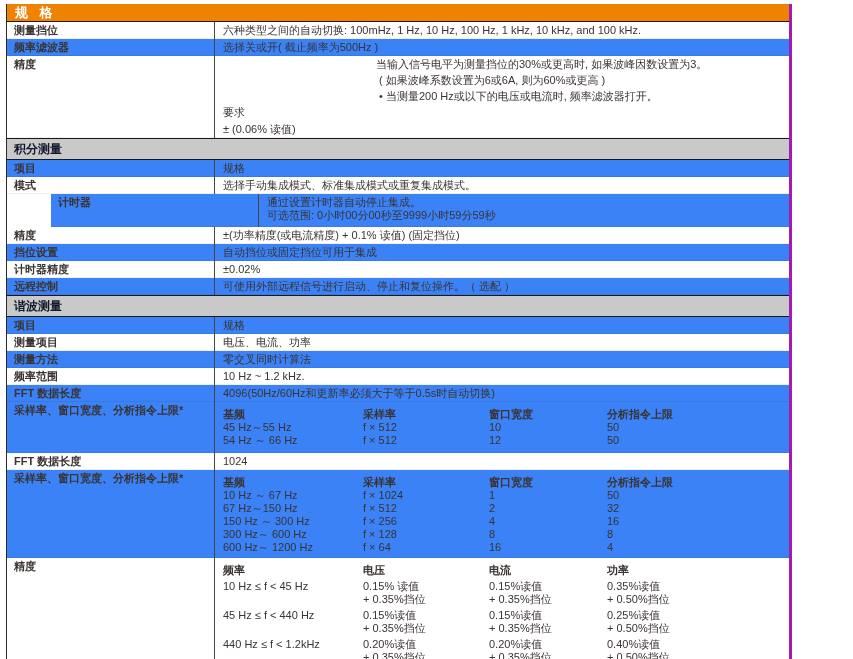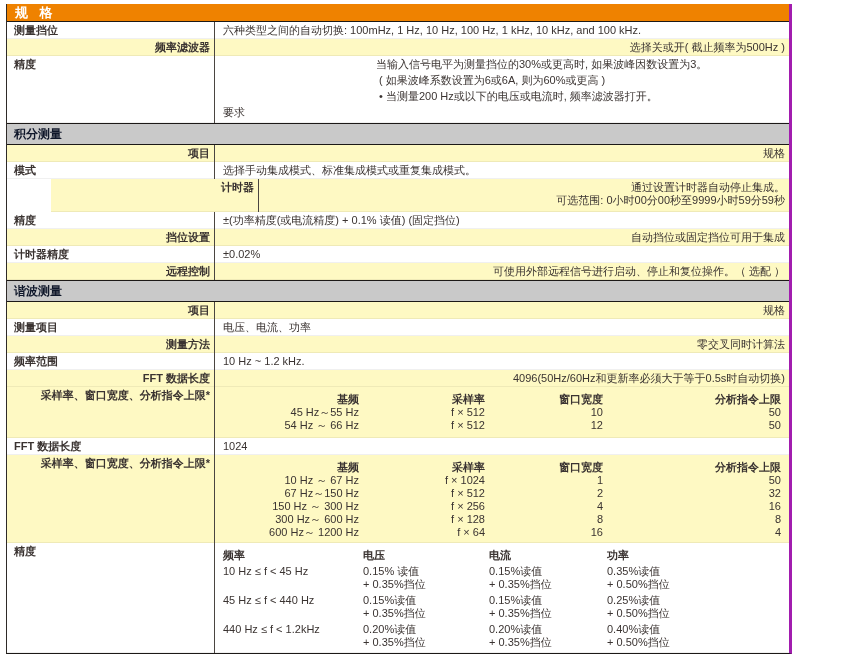--- a/index.html
+++ b/index.html
@@ -9,21 +9,21 @@
     border-left: 1px solid #2e2a28; border-right: 3px solid #a21caf;
     border-bottom: 1px solid #1c1917; }
   .hd-orange { height: 18px; background: #ef8200; border-bottom: 1px solid #1c1917;
     color: #ffffff; font-weight: bold; font-size: 13px; line-height: 17px;
     padding-left: 8px; letter-spacing: 4px; }
   .hd-gray { height: 22px; background: #c9c9c9; border-top: 1px solid #1c1917;
     border-bottom: 1px solid #1c1917; font-weight: bold; font-size: 12px;
     line-height: 21px; padding-left: 7px; color: #0f172a; }
   .row { display: flex; font-size: 11px; line-height: 13px;
     box-shadow: inset 0 -1px rgba(0,0,0,0.06); }
-  .row.alt { background: #fef9c3; text-align: right; }
+  .row.alt { background: #3b82f6; }
   .lbl { flex: 0 0 207px; width: 207px; padding: 2px 4px 2px 7px; font-weight: bold; }
   .val { flex: 1; border-left: 1px solid #4a4541; padding: 2px 4px 2px 8px; }
   .mh17 { min-height: 17px; }
   .mh33 { min-height: 33px; margin-left: 44px; }
   .mh67 { min-height: 67px; }
   .mh51 { min-height: 51px; }
   .mh85 { min-height: 85px; }
   .mh109 { min-height: 109px; }
   .val.pad-sub { padding-top: 6px; padding-bottom: 4px; }
   .req { display: flex; }
@@ -61,20 +61,21 @@
     <div class="lbl">精度</div>
     <div class="val">
       <div class="req">
         <span class="req-label">要求</span>
         <div class="notes">
           <div>当输入信号电平为测量挡位的30%或更高时, 如果波峰因数设置为3。</div>
           <div class="ind">( 如果波峰系数设置为6或6A, 则为60%或更高 )</div>
           <div class="ind">• 当测量200 Hz或以下的电压或电流时, 频率滤波器打开。</div>
         </div>
       </div>
+      <div class="acc-final">± (0.06% 读值)</div>
     </div>
   </div>
 
   <div class="hd-gray">
     <span>积分测量</span>
   </div>
 
   <div class="row alt mh17">
     <div class="lbl">项目</div>
     <div class="val">规格</div>

